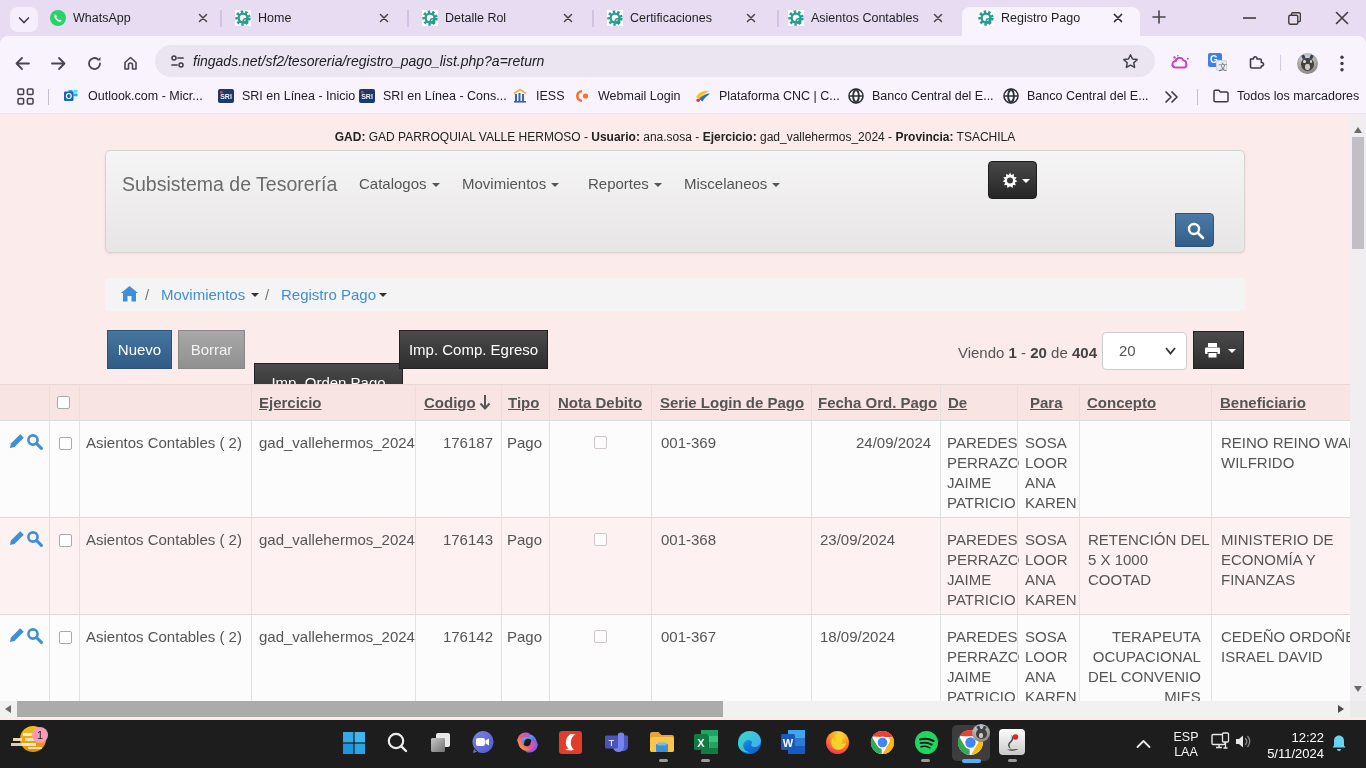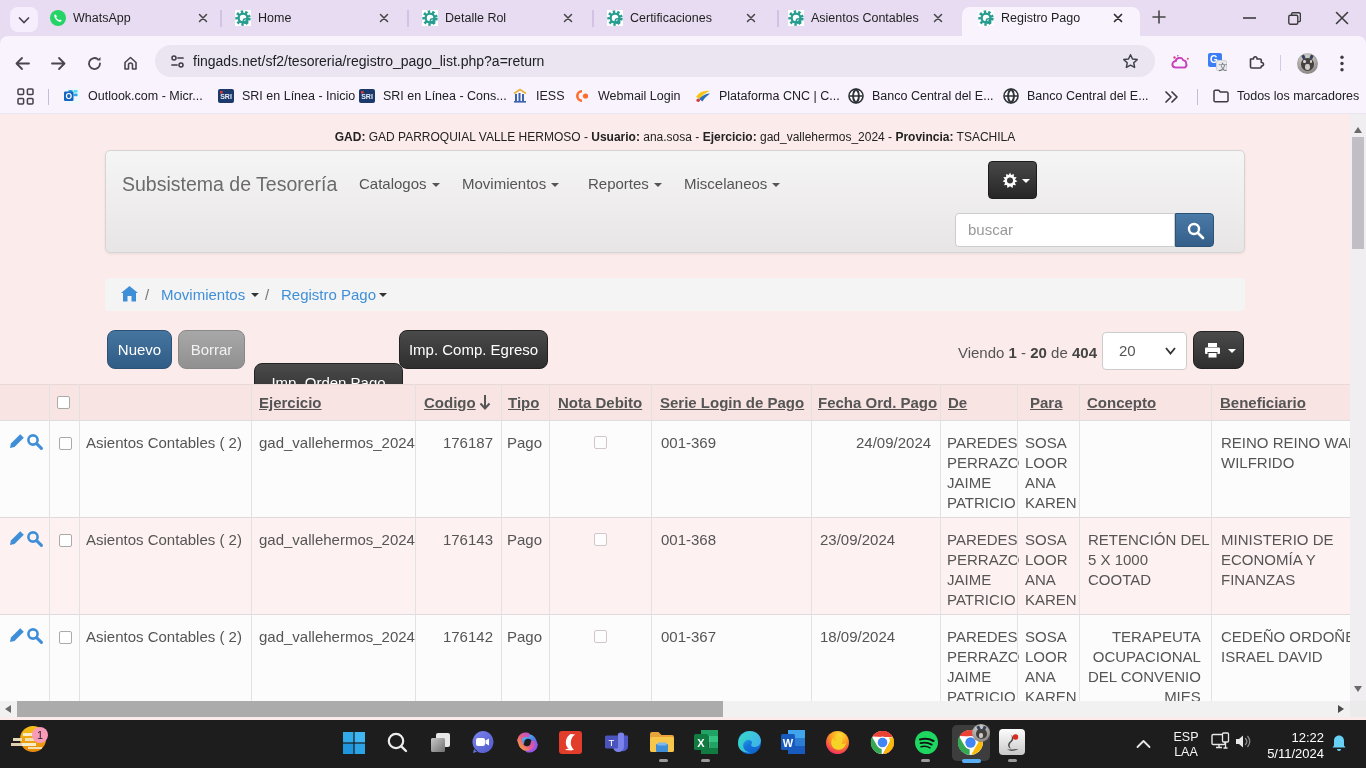--- a/index.html
+++ b/index.html
@@ -14,21 +14,21 @@
 .tab .fav { position:absolute; left:10px; top:10px; width:16px; height:16px; }
 .tab .ttl { position:absolute; left:33px; top:11px; font-size:12.5px; color:#1f1f1f; white-space:nowrap; }
 .tab .cls { position:absolute; top:11px; width:14px; height:14px; color:#444; }
 .tabsep { position:absolute; top:10px; width:2px; height:17px; background:#d3c2e6; }
 #activetab { position:absolute; left:962px; top:7px; width:178px; height:29px; background:#f9f3fd; border-radius:8px 8px 0 0; }
 .newtab { position:absolute; left:1152px; top:10px; }
 .wctl { position:absolute; }
 
 #toolbar { position:absolute; top:36px; left:0; width:1366px; height:44px; background:#f9f3fd; border-radius:8px 8px 0 0; }
 #toolbar .nicon { position:absolute; top:11px; }
-#urlpill { position:absolute; left:155px; top:9px; width:1000px; height:32px; background:#eae5f1; border-radius:17px; }
+#urlpill { position:absolute; left:155px; top:9px; width:1000px; height:32px; background:#eae5f1; border-radius:17px;font-style:italic; }
 #urltext { position:absolute; left:38px; top:8px; font-size:14px; color:#202124; letter-spacing:0px; }
 
 #bookmarks { position:absolute; top:80px; left:0; width:1366px; height:34px; background:#f9f3fd; border-bottom:1px solid #ebe5f0; }
 .bm { position:absolute; top:9px; font-size:12.5px; color:#202124; white-space:nowrap; }
 .bm .bicon { position:absolute; left:0; top:-1px; width:16px; height:16px; }
 .bm .blbl { margin-left:24px; }
 
 #page { position:absolute; top:114px; left:0; width:1350px; height:606px; background:#fcebeb; overflow:hidden; }
 #gadline { position:absolute; top:16px; left:0; width:1350px; text-align:center; font-size:12px; color:#222; }
 #panel { position:absolute; left:105px; top:36px; width:1140px; height:103px; border:1px solid #d5d5d5; border-radius:5px; background:linear-gradient(#f6f5f5,#e7e5e5); box-shadow:0 1px 3px rgba(0,0,0,.08); }
@@ -36,21 +36,21 @@
 .navitem { position:absolute; top:24px; font-size:15px; color:#555; }
 .pencil { position:absolute; }
 .caret { display:inline-block; width:0; height:0; border-left:4px solid transparent; border-right:4px solid transparent; border-top:4px solid #555; vertical-align:middle; margin-left:5px; }
 #gearbtn { position:absolute; left:882px; top:10px; width:49px; height:38px; background:linear-gradient(#484848,#262626); border:1px solid #1c1c1c; border-radius:4px; color:#fff; }
 #userbtn { position:absolute; left:942px; top:10px; width:178px; white-space:nowrap; height:38px; background:linear-gradient(#3f93ea,#1e70d4); border:1px solid #1a63c0; border-radius:4px; color:#fff; font-size:15px; }
 #searchbox { position:absolute; left:849px; top:62px; width:220px; height:34px; background:#fff; border:1px solid #ccc; border-radius:4px 0 0 4px; color:#999; font-size:15px; line-height:32px; padding-left:12px; }
 #searchbtn { position:absolute; left:1069px; top:62px; width:39px; height:34px; background:linear-gradient(#4a7aa7,#345e8a); border:1px solid #2c5378; border-radius:0 4px 4px 0; }
 #breadcrumb { position:absolute; left:105px; top:164px; width:1140px; height:33px; background:#f4f4f4; border-radius:4px; font-size:15px; }
 .bluelink { color:#3f8fd8; text-decoration:none; }
 #btnrow { position:absolute; left:0; top:216px; width:1350px; height:40px; }
-.btn { position:absolute; top:0; height:39px; border-radius:8px; color:#fff; font-size:15px; text-align:center; }
+.btn { position:absolute; top:0; height:39px; border-radius:0; color:#fff; font-size:15px; text-align:center; }
 
 #tbl { position:absolute; left:0; top:270px; width:1350px; }
 #thead { position:absolute; left:0; top:0; width:1350px; height:37px; background:#f9e4e4; border-top:1px solid #e8d8d8; border-bottom:1px solid #ddd; }
 .th { position:absolute; top:9px; font-size:15px; font-weight:bold; color:#555; text-decoration:underline; white-space:nowrap; }
 .vline { position:absolute; top:0; width:1px; background:#e2e2e2; }
 .row { position:absolute; left:0; width:1350px; }
 .cell { position:absolute; font-size:15px; color:#555; line-height:20px; white-space:nowrap; }
 .cbox { position:absolute; width:13px; height:13px; background:#fff; border:1px solid #aaa; border-radius:2px; }
 .cbox2 { position:absolute; width:13px; height:13px; background:#fdfdfd; border:1px solid #d0c8c8; border-radius:2px; }
 
@@ -317,21 +317,20 @@
     <div class="navitem" style="left:356px;">Movimientos<span class="caret"></span></div>
     <div class="navitem" style="left:482px;">Reportes<span class="caret"></span></div>
     <div class="navitem" style="left:578px;">Miscelaneos<span class="caret"></span></div>
     <div id="gearbtn">
       <svg style="position:absolute;left:12px;top:10px;" width="18" height="18" viewBox="0 0 18 18">
           <path d="M9 0.5 L10.2 3 L12.9 2 L12.8 4.9 L15.7 5.2 L14 7.6 L16.4 9.3 L13.8 10.6 L14.9 13.3 L12 13.1 L11.6 16 L9 14.3 L6.4 16 L6 13.1 L3.1 13.3 L4.2 10.6 L1.6 9.3 L4 7.6 L2.3 5.2 L5.2 4.9 L5.1 2 L7.8 3 Z" fill="#fff"></path>
           <circle cx="9" cy="8.6" r="3" fill="#3a3a3a"></circle>
         </svg>
       <div style="position:absolute;left:33px;top:17px;width:0;height:0;border-left:4px solid transparent;border-right:4px solid transparent;border-top:4px solid #fff;"></div>
     </div>
-    <div id="searchbox">buscar</div>
     <div id="searchbtn">
       <svg style="position:absolute;left:11px;top:8px;" width="18" height="18" viewBox="0 0 18 18">
           <circle cx="7" cy="7" r="5" fill="none" stroke="#fff" stroke-width="2.4"></circle>
           <path d="M11 11 L16 16" stroke="#fff" stroke-width="2.6" stroke-linecap="round"></path>
         </svg>
     </div>
   </div>
   <div id="breadcrumb">
     <svg style="position:absolute;left:16px;top:8px;" width="17" height="16" viewBox="0 0 17 16">
         <path d="M8.5 0 L17 7 L15 7 L15 15.5 L10.5 15.5 L10.5 10 L6.5 10 L6.5 15.5 L2 15.5 L2 7 L0 7 Z" fill="#3f8fd8"></path>

